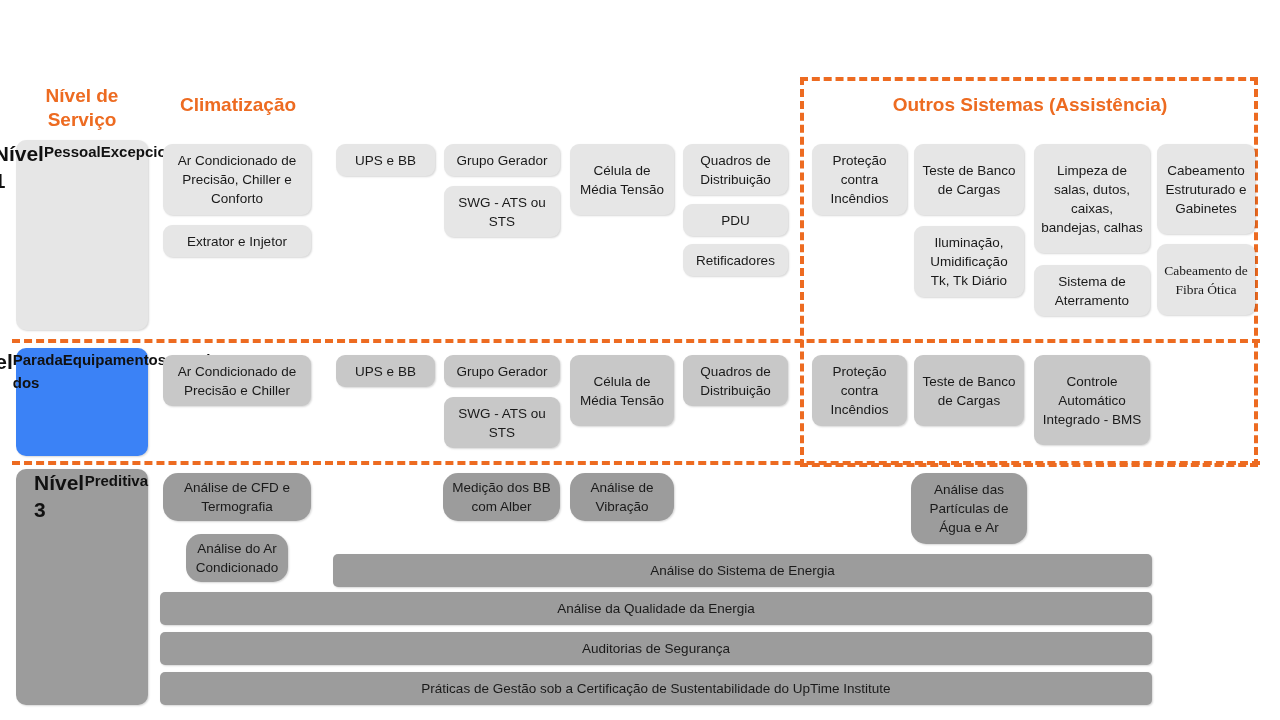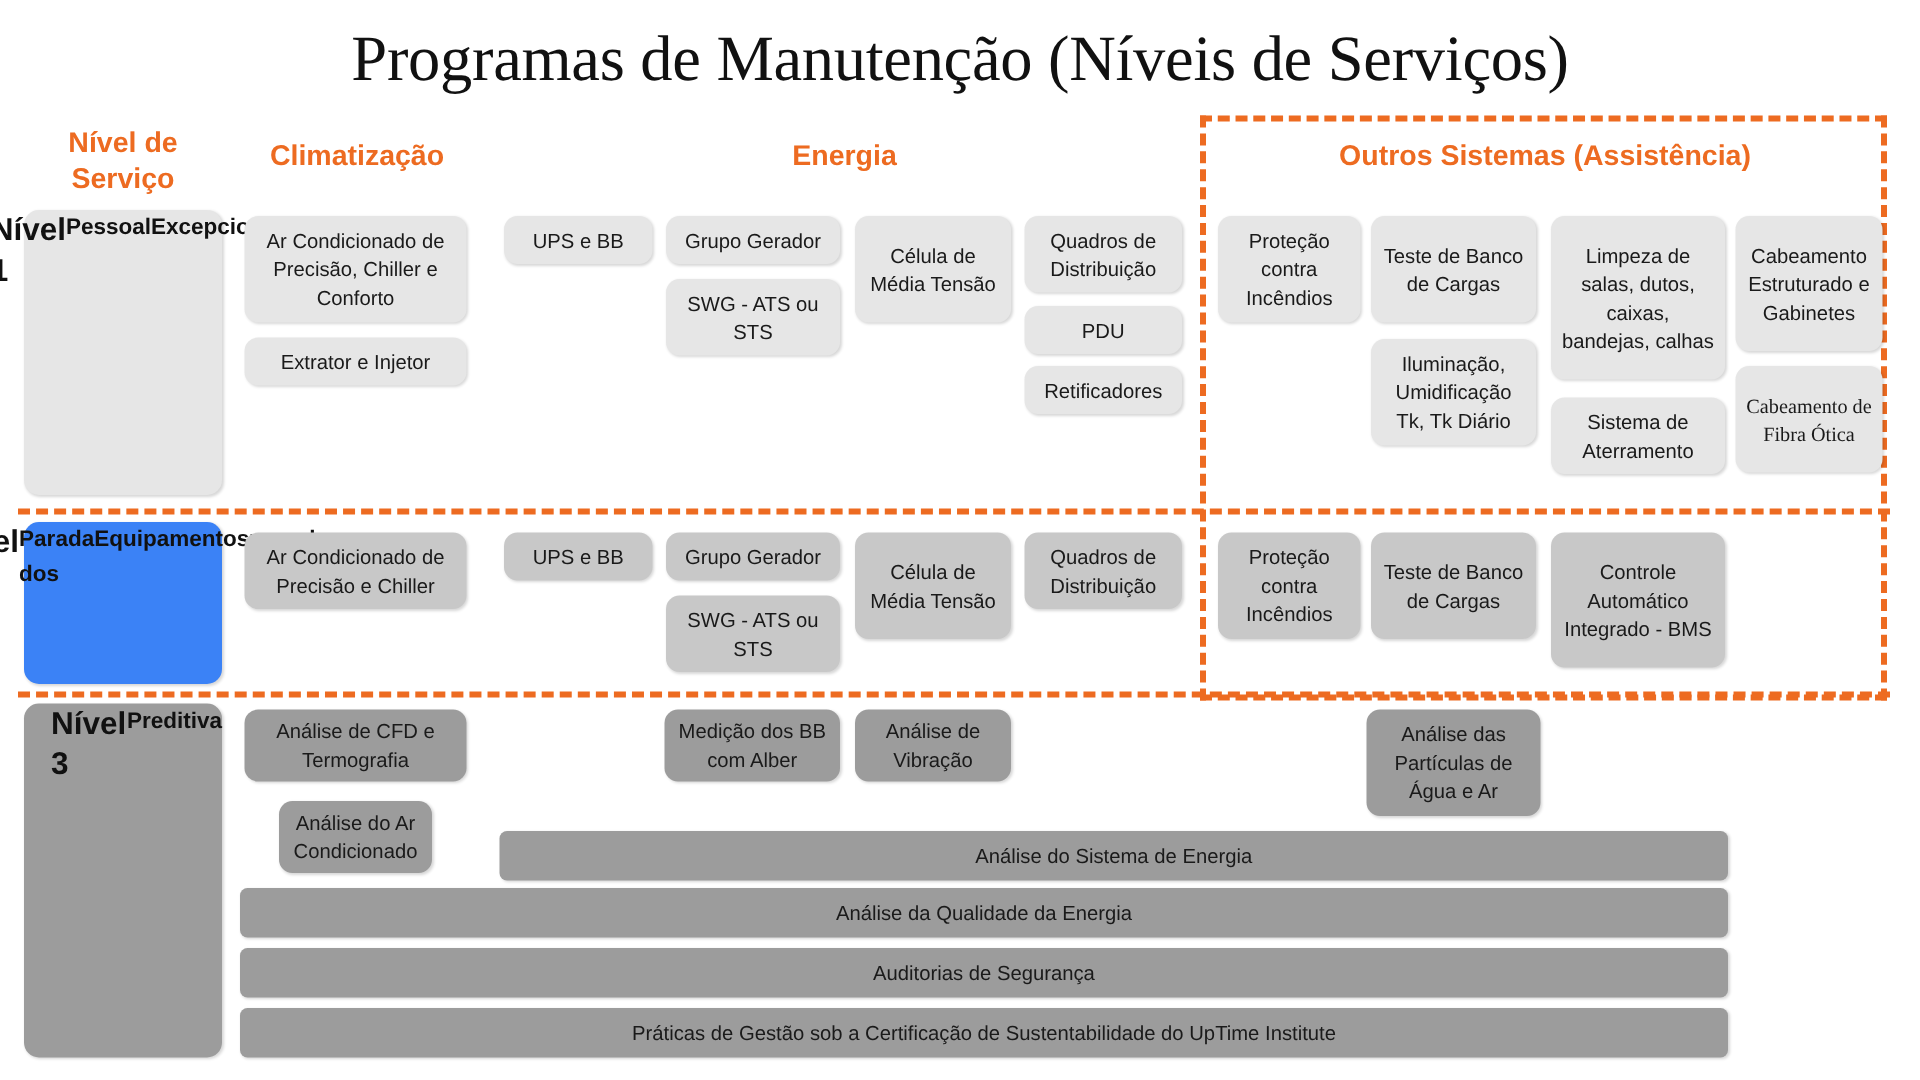--- a/index.html
+++ b/index.html
@@ -79,21 +79,21 @@
     justify-content: center;
     text-align: center;
     font-size: 13.5px;
     line-height: 19px;
     color: #1a1a1a;
     padding: 2px 6px;
     box-shadow: 1px 1px 2px rgba(0,0,0,0.16);
   }
   .card.lvl1 { background: #E6E6E6; }
   .card.lvl2 { background: #C8C8C8; }
-  .card.lvl3 { background: #9C9C9C; }
+  .card.lvl3 { background: #9C9C9C; border-radius: 15px; }
 
   .level-label {
     position: absolute;
     box-sizing: border-box;
     border-radius: 10px;
     display: flex;
     flex-direction: row;
     justify-content: center;
     padding-left: 18px;
     color: #111111;
@@ -124,29 +124,27 @@
     font-size: 13.5px;
     color: #1a1a1a;
     box-shadow: 1px 1px 2px rgba(0,0,0,0.16);
   }
 </style>
 </head>
 <body>
 
 <div id="slide">
 
-  <div id="title">Programas de Manutenção (Níveis de Serviços)</div>
 
   <div id="dash-box"></div>
   <div class="dash-line" id="dash-line-top"></div>
   <div class="dash-line" id="dash-line-bottom"></div>
 
   <div class="col-head" id="head-nivel">Nível de Serviço</div>
   <div class="col-head" id="head-clima">Climatização</div>
-  <div class="col-head" id="head-energia">Energia</div>
   <div class="col-head" id="head-outros">Outros Sistemas (Assistência)</div>
 
   <div id="level-labels">
       <div class="level-label lvl1" style="left: 16px; top: 140px; width: 132px; height: 190px;">
         <div class="lvl-title">Nível 1</div>
         <div class="lvl-sub">Pessoal</div>
         <div class="lvl-sub">Excepcional</div>
       </div>
       <div class="level-label lvl2" style="left: 16px; top: 348px; width: 132px; height: 108px;">
         <div class="lvl-title">Nível 2</div>

